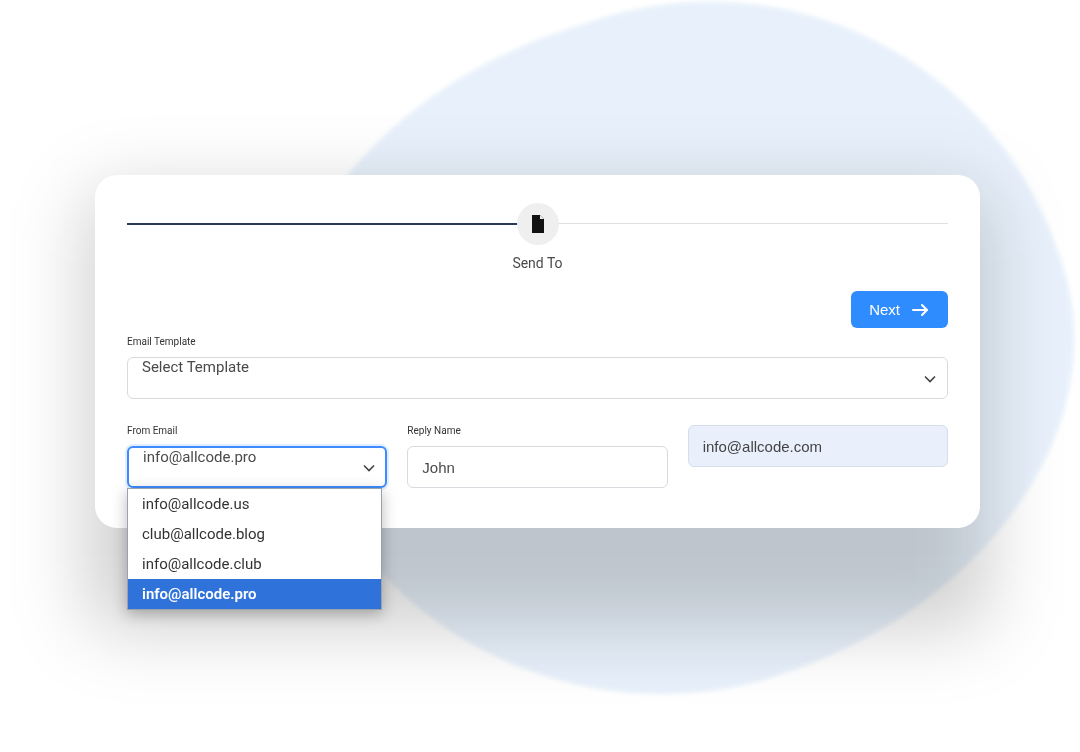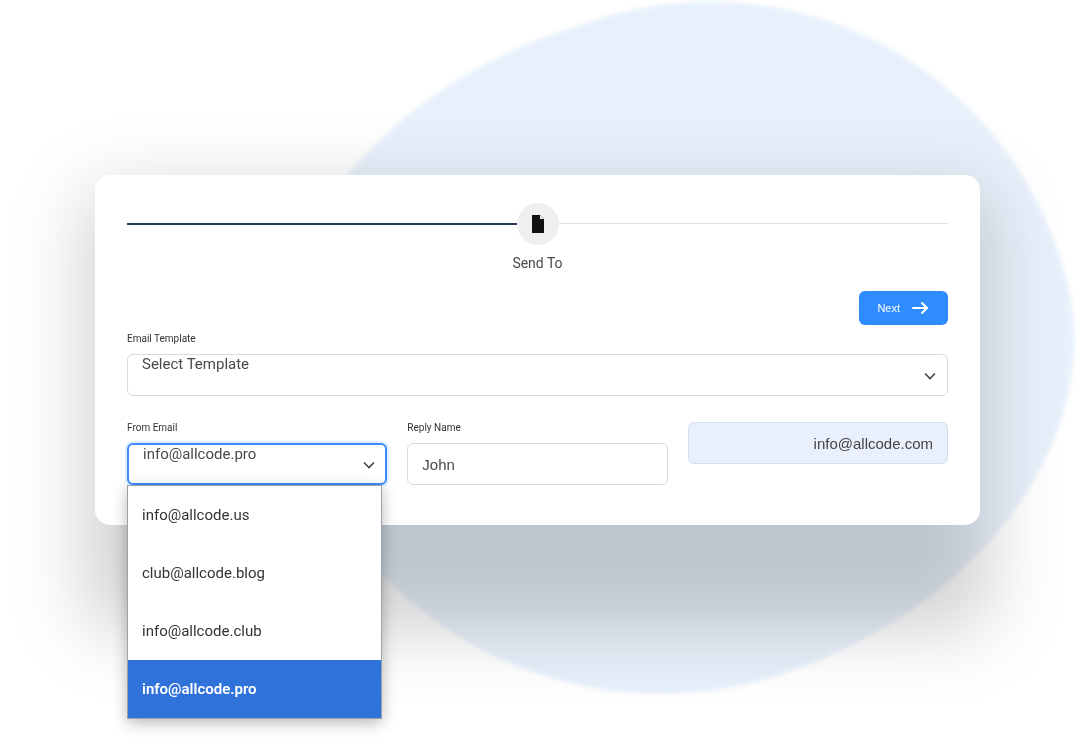--- a/index.html
+++ b/index.html
@@ -37,21 +37,21 @@
     filter: blur(36px);
     z-index: 1;
   }
 
   .card {
     position: absolute;
     left: 95px;
     top: 175px;
     width: 885px;
     background: #ffffff;
-    border-radius: 15px;
+    border-radius: 22px;
     z-index: 2;
     padding: 0 32px 40px 32px;
   }
 
   
   .stepper {
     position: relative;
     height: 100px;
     margin-top: 8px;
   }
@@ -98,21 +98,21 @@
     justify-content: flex-end;
     margin-top: 8px;
     margin-bottom: 8px;
   }
   .btn-next {
     background: #2f8cff;
     color: #ffffff;
     border: none;
     border-radius: 6px;
     padding: 10px 18px;
-    font-size: 11px;
+    font-size: 15px;
     display: inline-flex;
     align-items: center;
     gap: 12px;
     cursor: pointer;
   }
   .btn-next svg { display: block; }
 
   .form-label {
     font-size: 10px;
     color: #333333;
@@ -163,36 +163,35 @@
 
   .from-email-select {
     border: 2px solid #3d8bff;
     box-shadow: 0 0 0 2px rgba(61,139,255,0.15);
   }
 
   .reply-input {
     background: #e9f0fc;
     border-color: #d3deee;
     color: #444;
-    text-align: right;
   }
 
   
   .dropdown-list {
     position: absolute;
     margin-top: 0;
     width: 255px;
     background: #ffffff;
     border: 1px solid #9aa3ad;
     box-shadow: 0 4px 14px rgba(0,0,0,0.28);
     z-index: 5;
     font-size: 15px;
   }
   .dropdown-option {
-    padding: 20px 14px;
+    padding: 6px 14px;
     color: #333;
     cursor: pointer;
   }
   .dropdown-option.hovered {
     background: #2f72d9;
     color: #ffffff;
     font-weight: 600;
   }
 
   .from-email-cell { position: relative; }

